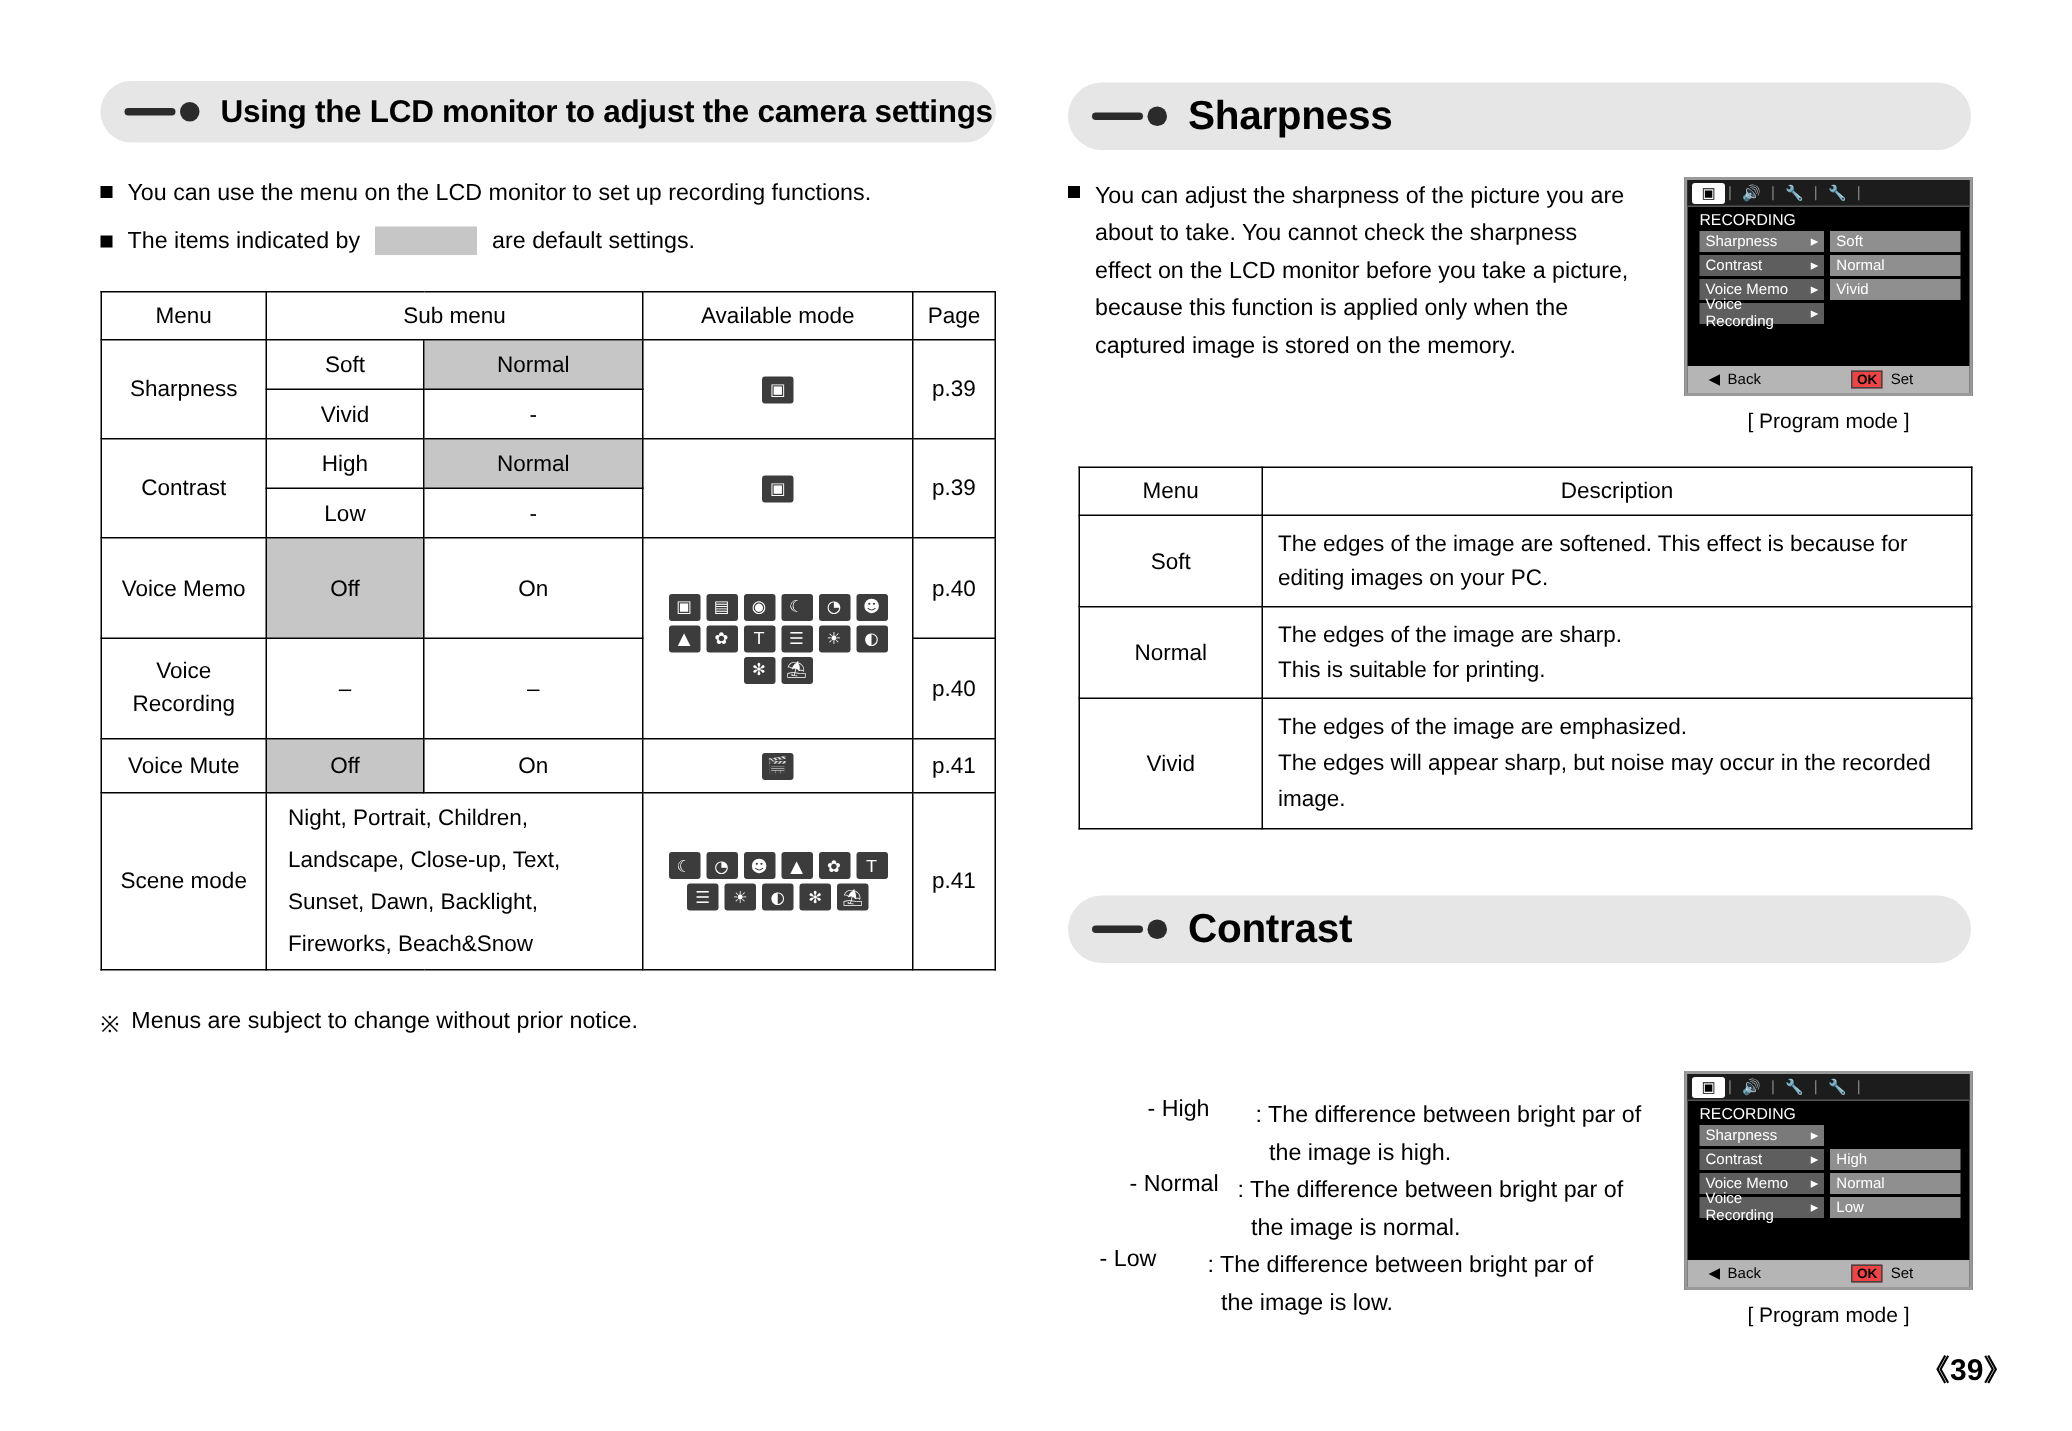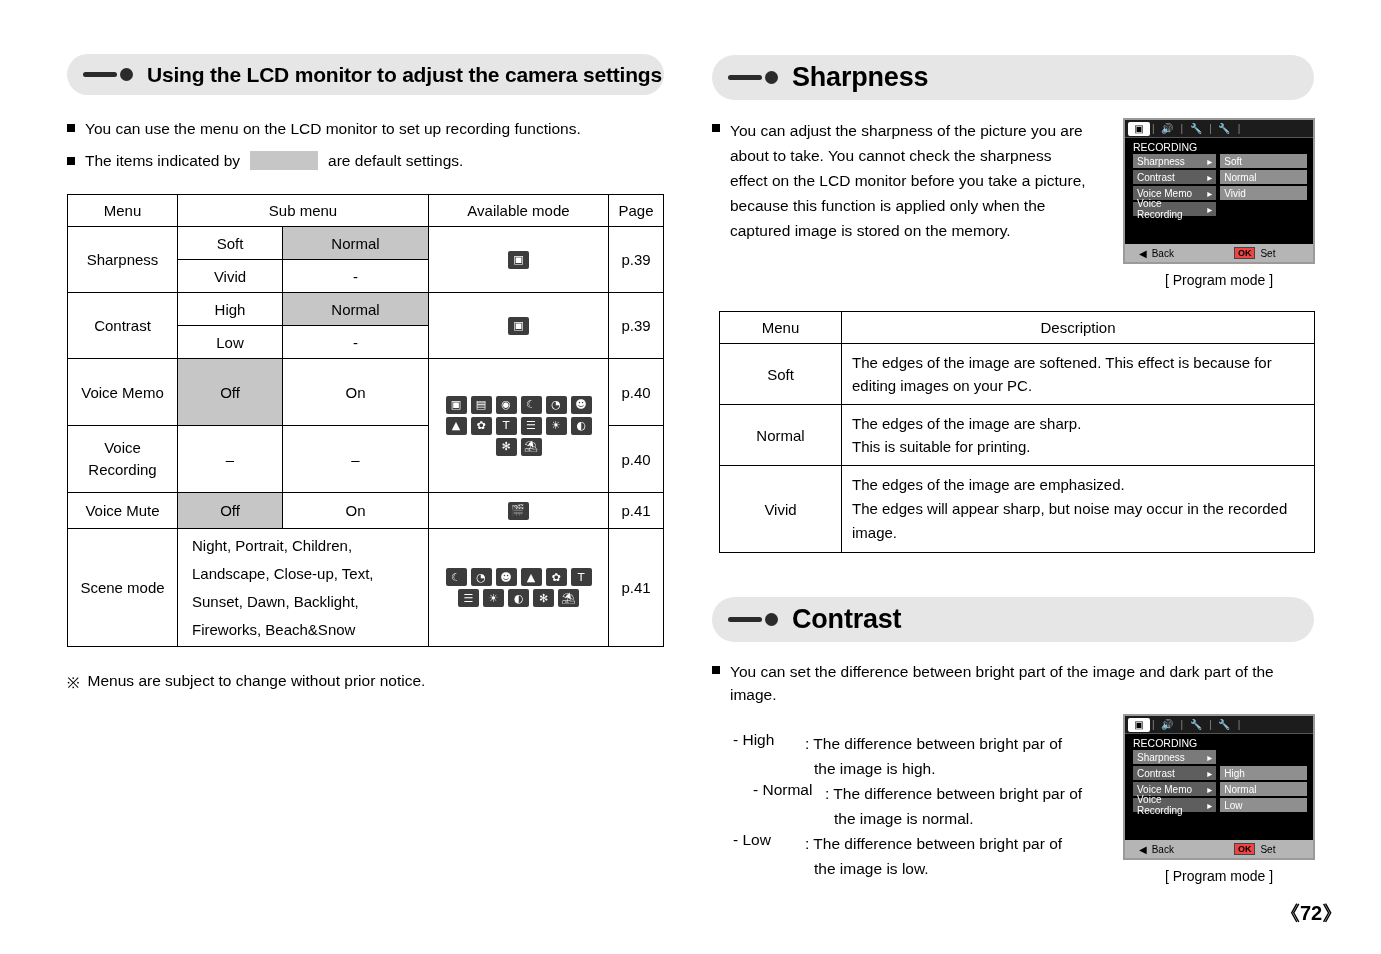--- a/index.html
+++ b/index.html
@@ -349,26 +349,22 @@
     </tr>
   </tbody>
     </table>
 
   <div class="pill" style="left:712px; top:597px; width:602px; height:45px;">
     <span class="dash"></span>
     <span class="dot"></span>
     <span class="ptitle" style="font-size:27px;">Contrast</span>
   </div>
 
-  <div class="bullet-row" style="position:absolute; left:712px; top:660px; width:600px;">
-    <span class="sqbullet"></span>
-    <span class="btxt" style="line-height:23px;">You can set the difference between bright part of the image and dark part of the image.</span>
-  </div>
-
-  <div style="position:absolute; left:733px; top:731px; display:flex;justify-content:center;">
+
+  <div style="position:absolute; left:765px; top:731px; display:flex;justify-content:center;">
     <span style="font-size:15.5px; width:72px;">- High</span>
     <span style="font-size:15.5px; line-height:25px;">
       <span>: The difference between bright par of</span><br>
       <span style="margin-left:9px; display:inline-block;">the image is high.</span>
     </span>
   </div>
   <div style="position:absolute; left:733px; top:781px; display:flex;margin-left:20px;">
     <span style="font-size:15.5px; width:72px;">- Normal</span>
     <span style="font-size:15.5px; line-height:25px;">
       <span>: The difference between bright par of</span><br>
@@ -431,15 +427,15 @@
         <span>Back</span>
       </span>
       <span class="okwrap">
         <span class="okbadge">OK</span>
         <span>Set</span>
       </span>
     </div>
   </div>
   <div class="caption" style="left:1123px; top:868px; width:192px;">[ Program mode ]</div>
 
-  <div class="pagenum" style="left:1280px; top:900px;">《72》</div>
+  <div class="pagenum" style="left:1280px; top:900px;">《39》</div>
 
 </div>
 
 </body></html>

